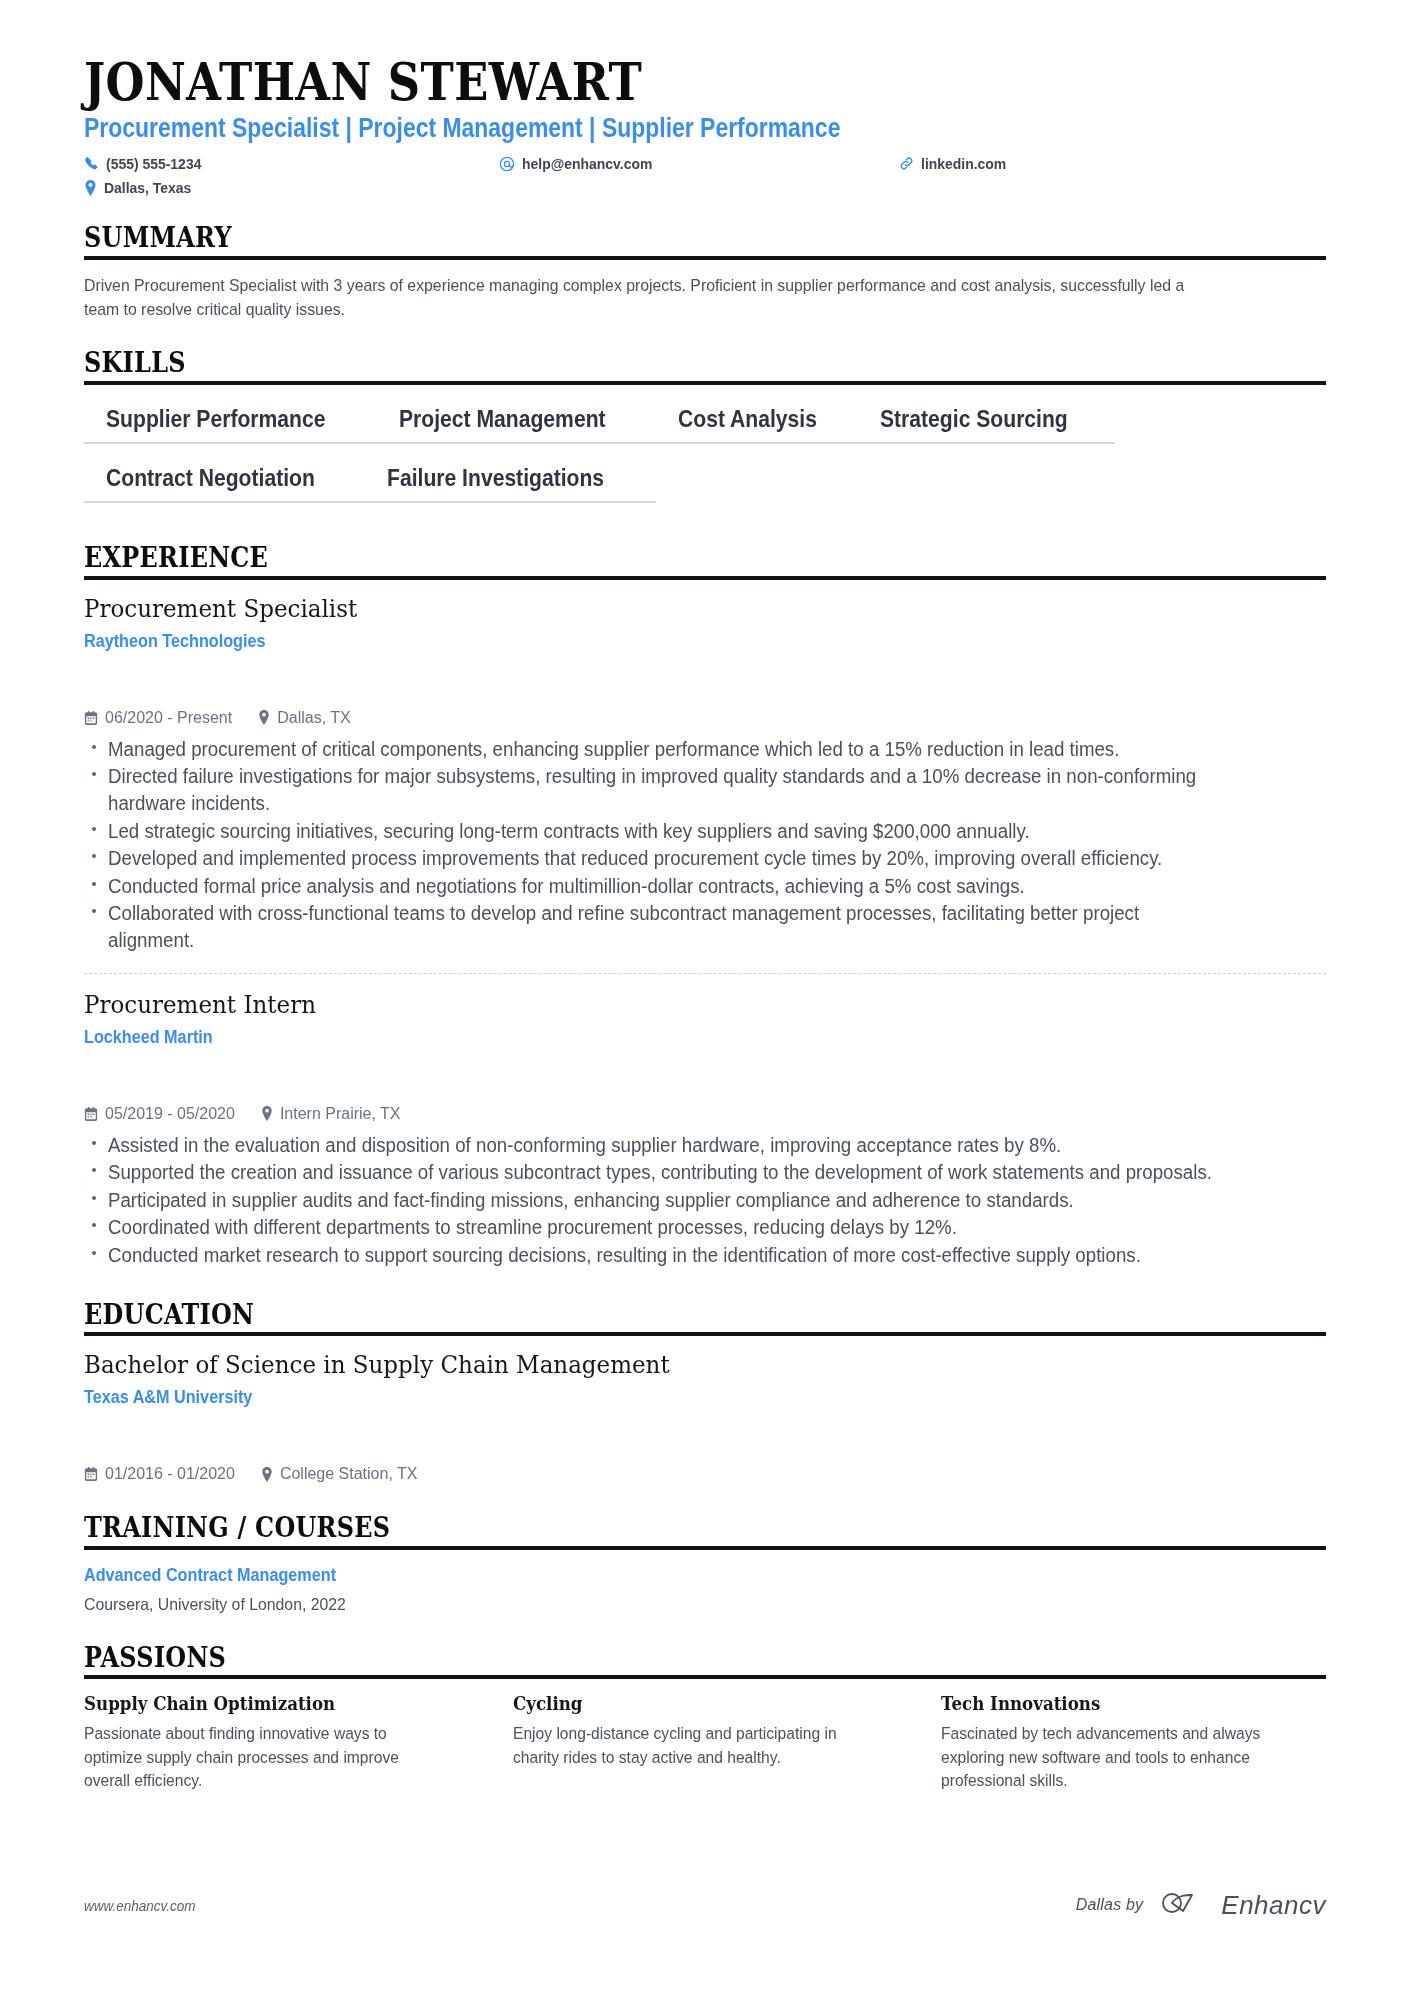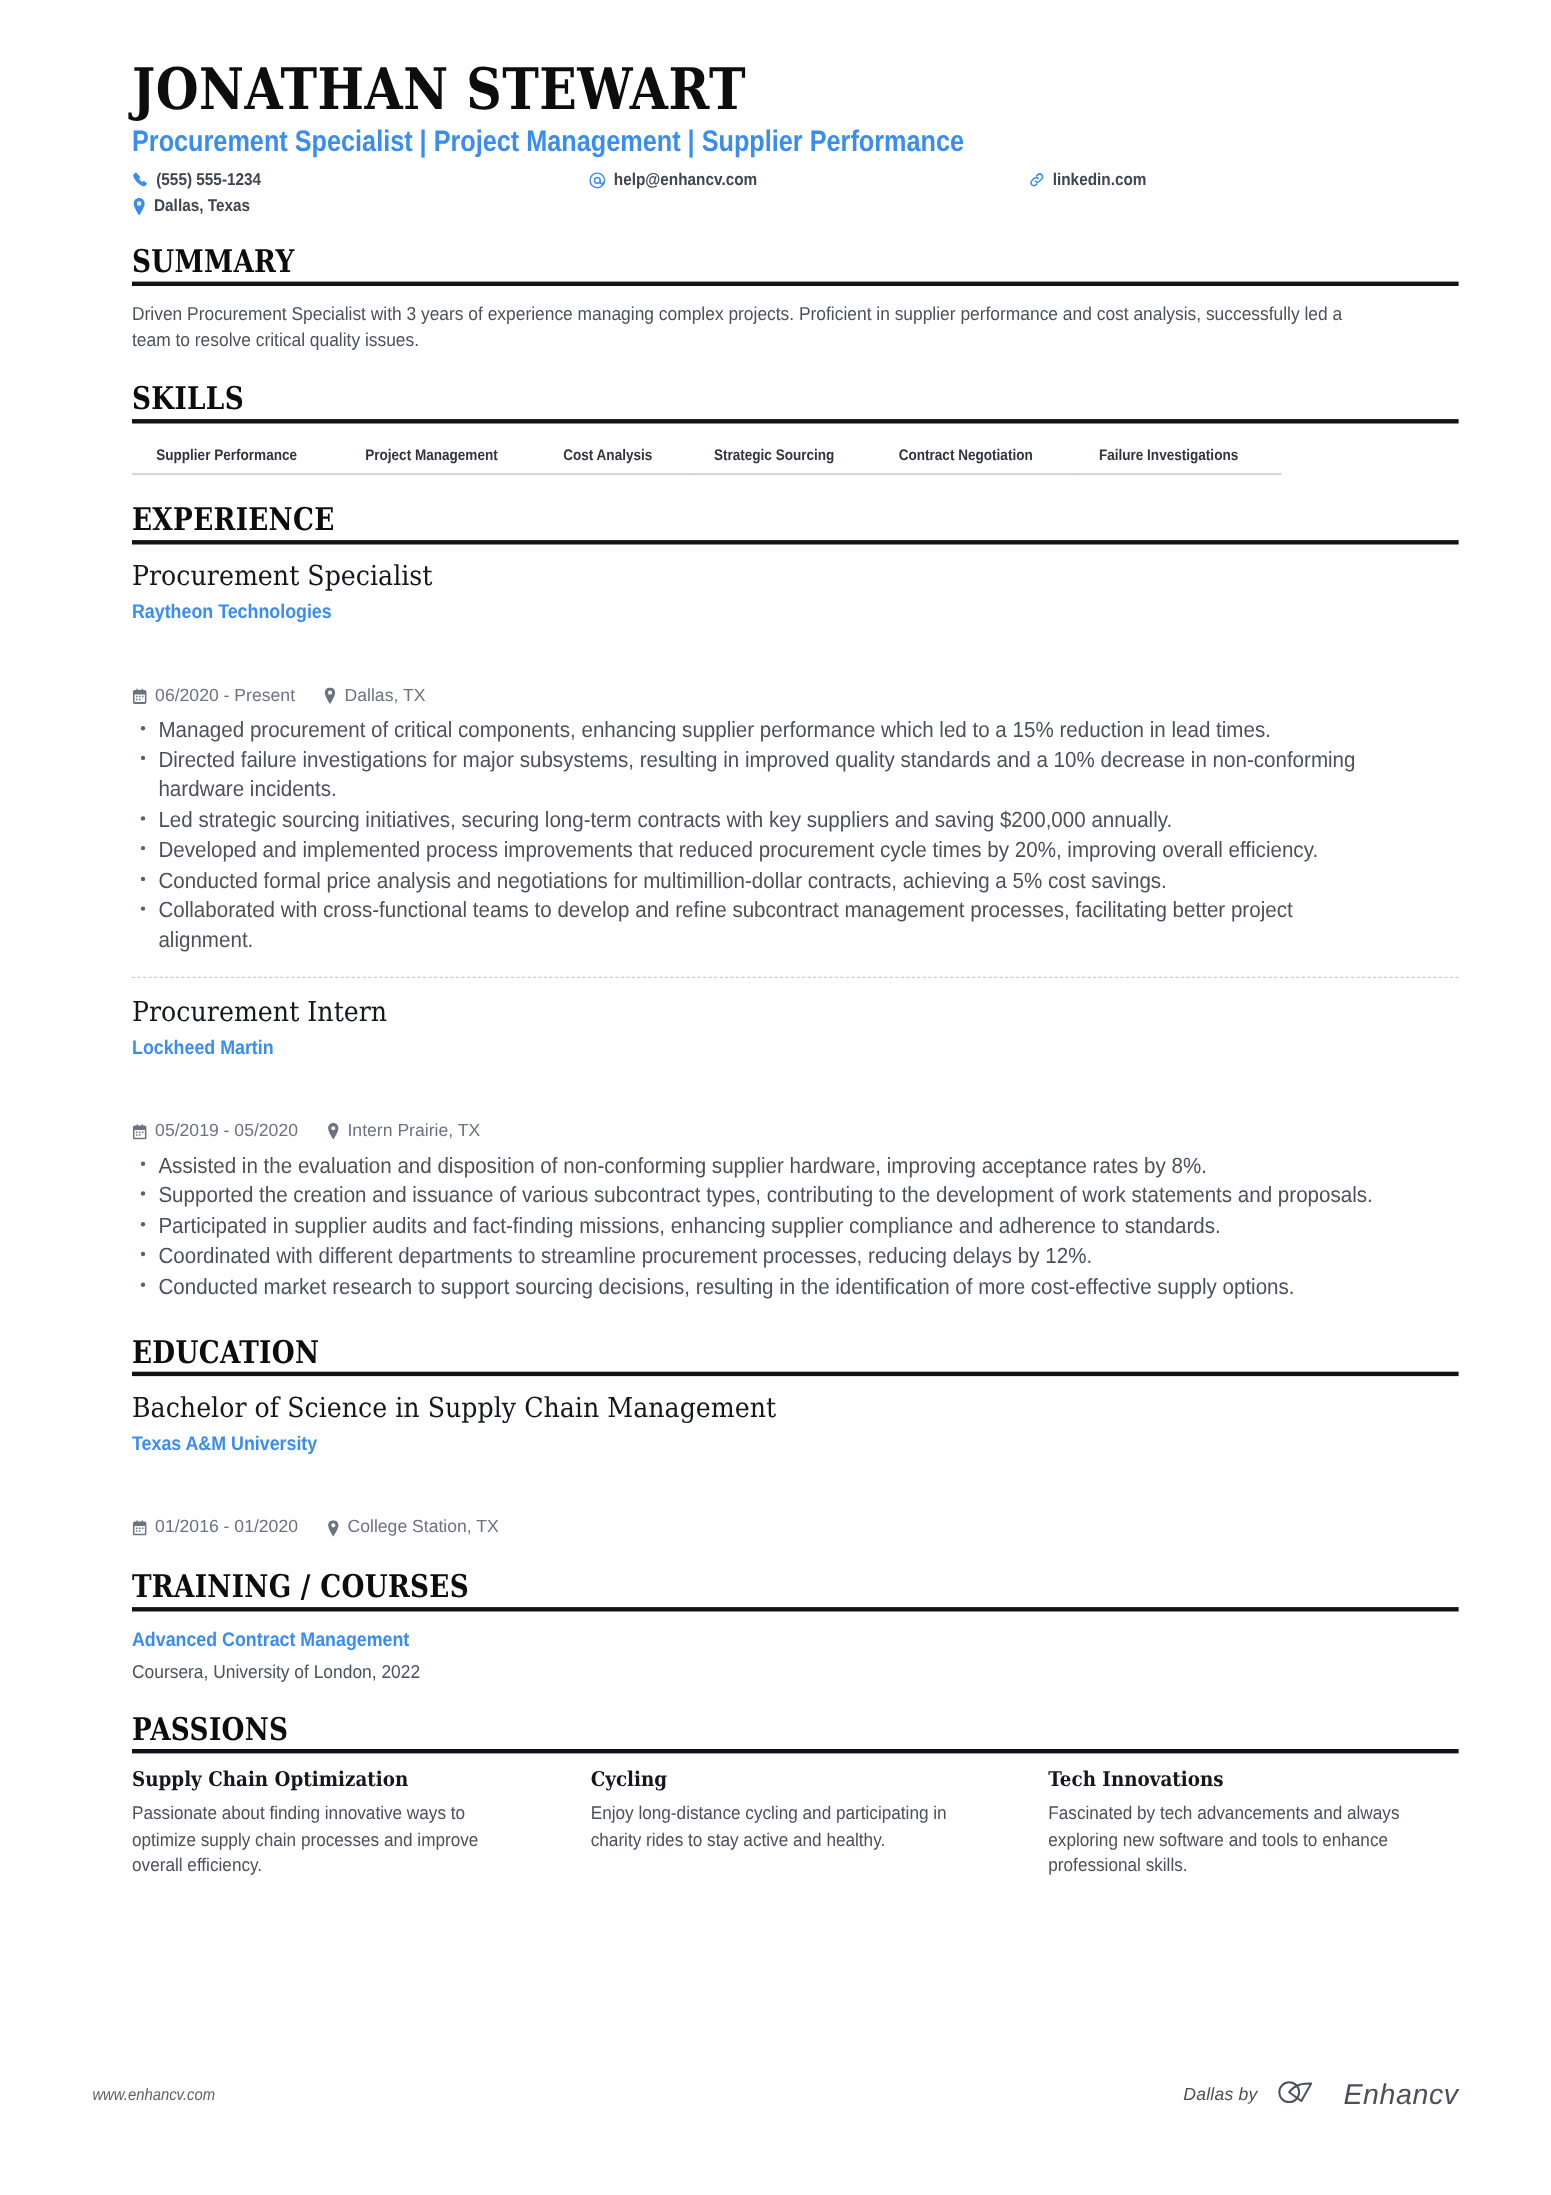--- a/index.html
+++ b/index.html
@@ -13,21 +13,21 @@
   body {
     font-family: "Liberation Sans", sans-serif;
     color: #3f4650;
     -webkit-font-smoothing: antialiased;
   }
 
   .page {
     position: relative;
     width: 1410px;
     height: 1995px;
-    padding: 55px 84px 0 120px;
+    padding: 55px 84px 0 84px;
     background: #fff;
   }
 
   
   .header { margin-bottom: 18px; }
 
   .name {
     font-family: "DejaVu Serif", "Liberation Serif", serif;
     font-weight: 700;
     font-size: 52px;
@@ -112,22 +112,23 @@
   
   .skills-wrap {
     display: flex;
     flex-wrap: wrap;
     gap: 0px;
     margin-top: 6px;
   }
   .skill {
     border-bottom: 2px solid #d2d6da;
     padding: 6px 22px 9px 22px;
-    font-weight: 700;
-    font-size: 14px;
+    margin-bottom: 14px;
+    font-weight: 700;
+    font-size: 24px;
     color: #2f343d;
     white-space: nowrap;
   }
   .skill span { display: inline-block; transform: scaleX(0.88); transform-origin: left center; }
 
   
   .entry { padding-bottom: 4px; }
   .entry + .entry {
     border-top: 1px dashed #c9ced4;
     margin-top: 14px;

